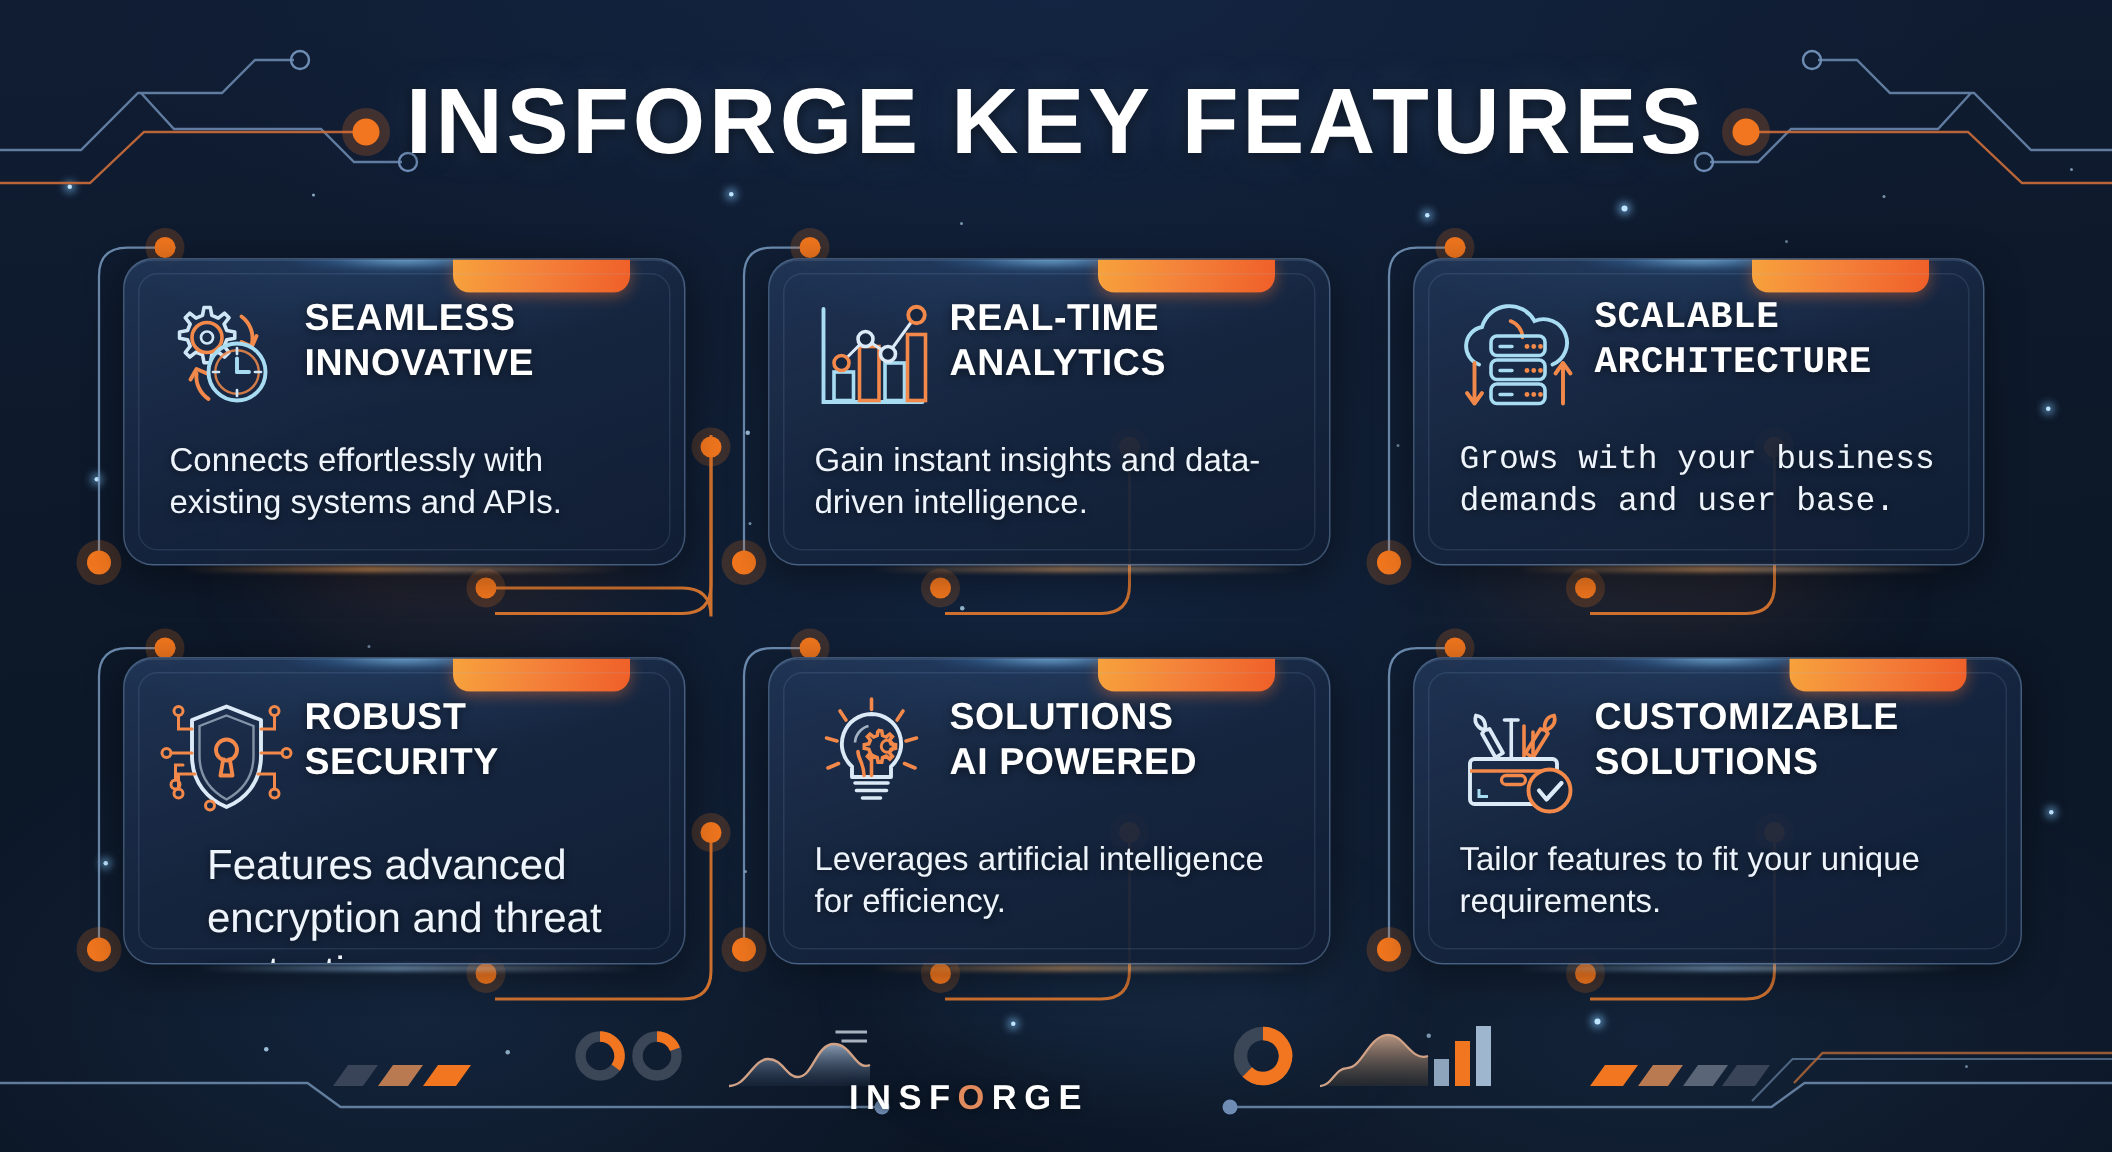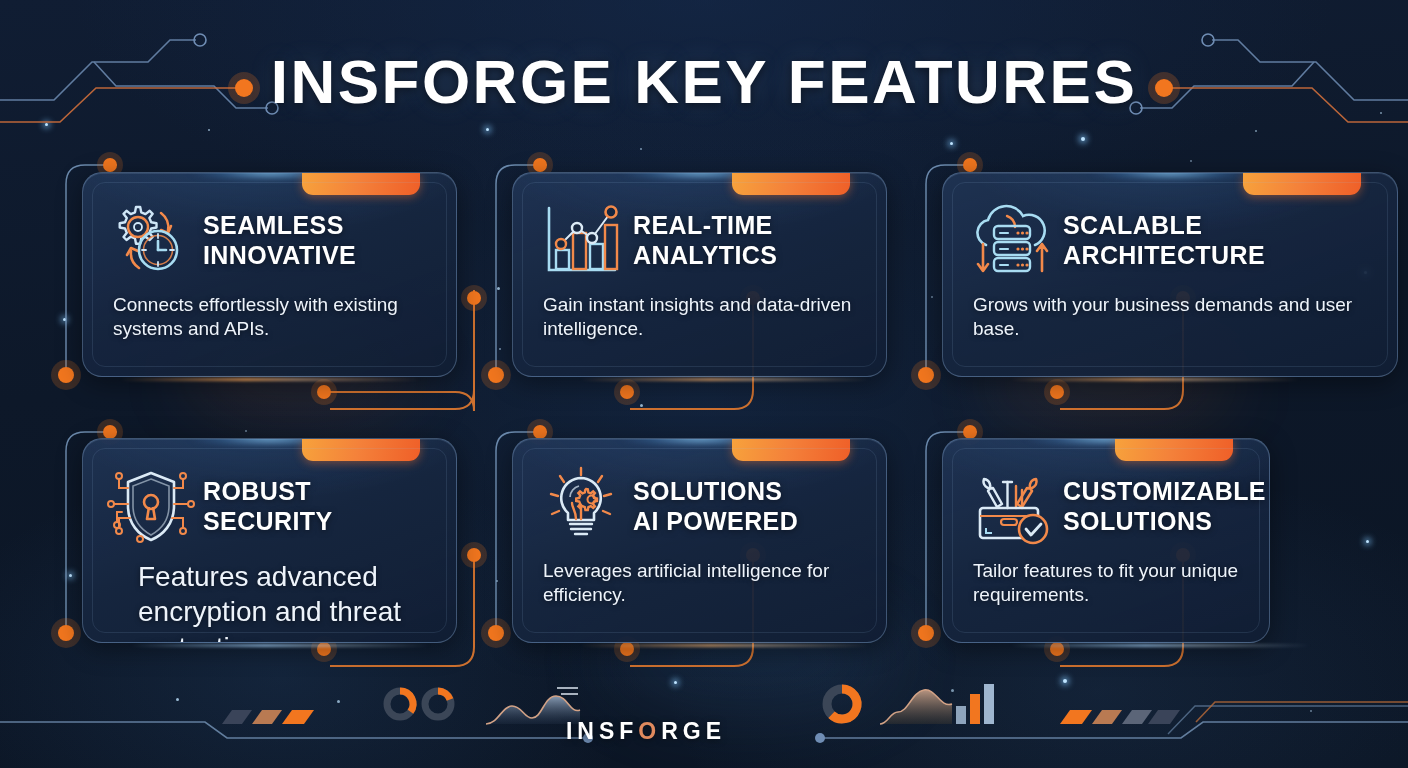--- a/index.html
+++ b/index.html
@@ -80,31 +80,31 @@
   .card-inner-line {
     position:absolute; left:9px; top:9px; right:9px; bottom:9px;
     border:1px solid rgba(155,195,235,.13);
     border-radius:13px;
     pointer-events:none;
   }
   .card-underglow {
     position:absolute; height:3px; pointer-events:none;
   }
 
-  .card-head { position:absolute; left:22px; top:24px; right:18px; height:86px; display:flex; align-items:center; }
+  .card-head { position:absolute; left:22px; top:24px; right:18px; height:86px; display:flex; align-items:flex-start; }
   .card-icon { width:92px; height:82px; flex:0 0 92px; display:flex; align-items:center; justify-content:center; }
   .card-title {
     margin-left:6px;
     font-size:25px; font-weight:700; line-height:1.20;
     letter-spacing:.4px; color:#ffffff;
     text-shadow:0 1px 6px rgba(0,0,0,.5);
   }
   .card-desc {
     position:absolute; left:30px; right:20px; top:120px;
-    font-size:19px; line-height:1.26; font-weight:400;
+    font-size:22px; line-height:1.26; font-weight:400;
     color:#eef4fb;
     text-shadow:0 1px 5px rgba(0,0,0,.5);
   }
 
   
   .conn { position:absolute; inset:0; pointer-events:none; overflow:visible; }
 
   
   #footer { position:absolute; left:0; top:666px; width:1408px; height:102px; }
   #brand {
@@ -328,21 +328,21 @@
             <div>REAL-TIME</div>
             <div>ANALYTICS</div>
           </div>
         </div>
         <div class="card-desc">Gain instant insights and data-driven intelligence.</div>
       </div>
       <div class="card-underglow" style="left:90px;top:218px;width:290px;background:linear-gradient(90deg,transparent,rgba(255,180,110,.70) 45%,rgba(255,210,165,.50) 62%,transparent);filter:blur(1.6px);"></div>
     </div>
 
     <div class="card-slot" style="left:920px;top:0px;">
-      <div class="card" style="width:456px;">
+      <div class="card" style="width:381px;font-family:Liberation Mono, monospace;">
         <div class="card-topglow"></div>
         <div class="card-tab"></div>
         <div class="card-inner-line"></div>
         <div class="card-head">
           <div class="card-icon">
             <svg width="90" height="80" viewBox="0 0 90 80">
               <path d="M20 45 a13 13 0 0 1 2-25 a19 19 0 0 1 35-4 a15 15 0 0 1 12 29" fill="none" stroke="#a8dcf2" stroke-width="2.6" stroke-linecap="round"></path>
               <path d="M41 16 a12 12 0 0 1 8 11" fill="none" stroke="#f2894a" stroke-width="2.4" stroke-linecap="round"></path>
               <g fill="none" stroke="#a8dcf2" stroke-width="2.4">
                 <rect x="28" y="26" width="36" height="13" rx="4"></rect>
@@ -462,21 +462,21 @@
             <div>SOLUTIONS</div>
             <div>AI POWERED</div>
           </div>
         </div>
         <div class="card-desc">Leverages artificial intelligence for efficiency.</div>
       </div>
       <div class="card-underglow" style="left:90px;top:218px;width:290px;background:linear-gradient(90deg,transparent,rgba(255,185,115,.68) 45%,rgba(255,215,170,.48) 62%,transparent);filter:blur(1.6px);"></div>
     </div>
 
     <div class="card-slot" style="left:920px;top:266px;">
-      <div class="card" style="width:328px;">
+      <div class="card" style="width:406px;">
         <div class="card-topglow"></div>
         <div class="card-tab"></div>
         <div class="card-inner-line"></div>
         <div class="card-head">
           <div class="card-icon">
             <svg width="90" height="80" viewBox="0 0 90 80">
               <g fill="none" stroke="#dbeaf6" stroke-width="2.5" stroke-linejoin="round" stroke-linecap="round">
                 <path d="M18 13 a7 7 0 0 0 9 9 l9 16 -5 3 -9-16 a7 7 0 0 0 -4-12z"></path>
               </g>
               <g fill="none" stroke="#f2894a" stroke-width="2.5" stroke-linejoin="round" stroke-linecap="round">

